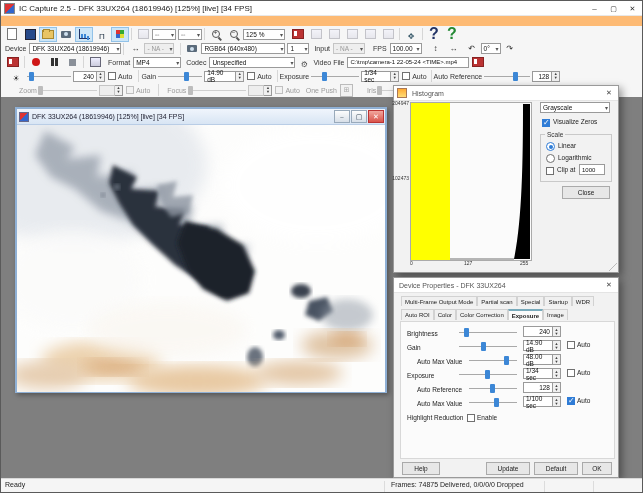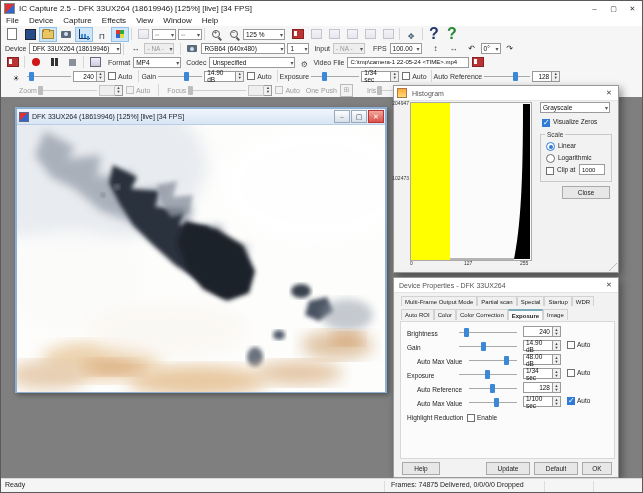--- a/index.html
+++ b/index.html
@@ -129,29 +129,20 @@
         </span>
       <span class="wbtn">
           <span class="i-max"></span>
         </span>
       <span class="wbtn">
           <span class="i-close"></span>
         </span>
     </span>
   </div>
 
-  <div class="abs menubar">
-    <span class="menu">File</span>
-    <span class="menu">Device</span>
-    <span class="menu">Capture</span>
-    <span class="menu">Effects</span>
-    <span class="menu">View</span>
-    <span class="menu">Window</span>
-    <span class="menu">Help</span>
-  </div>
 
   <div class="abs tbar" style="top:25px;height:16px;padding-left:2px;">
     <span class="tbtn">
         <span class="ic-page"></span>
       </span>
     <span class="tbtn">
         <span class="ic-save"></span>
       </span>
     <span class="tbtn toggled">
         <span class="ic-folder"></span>

